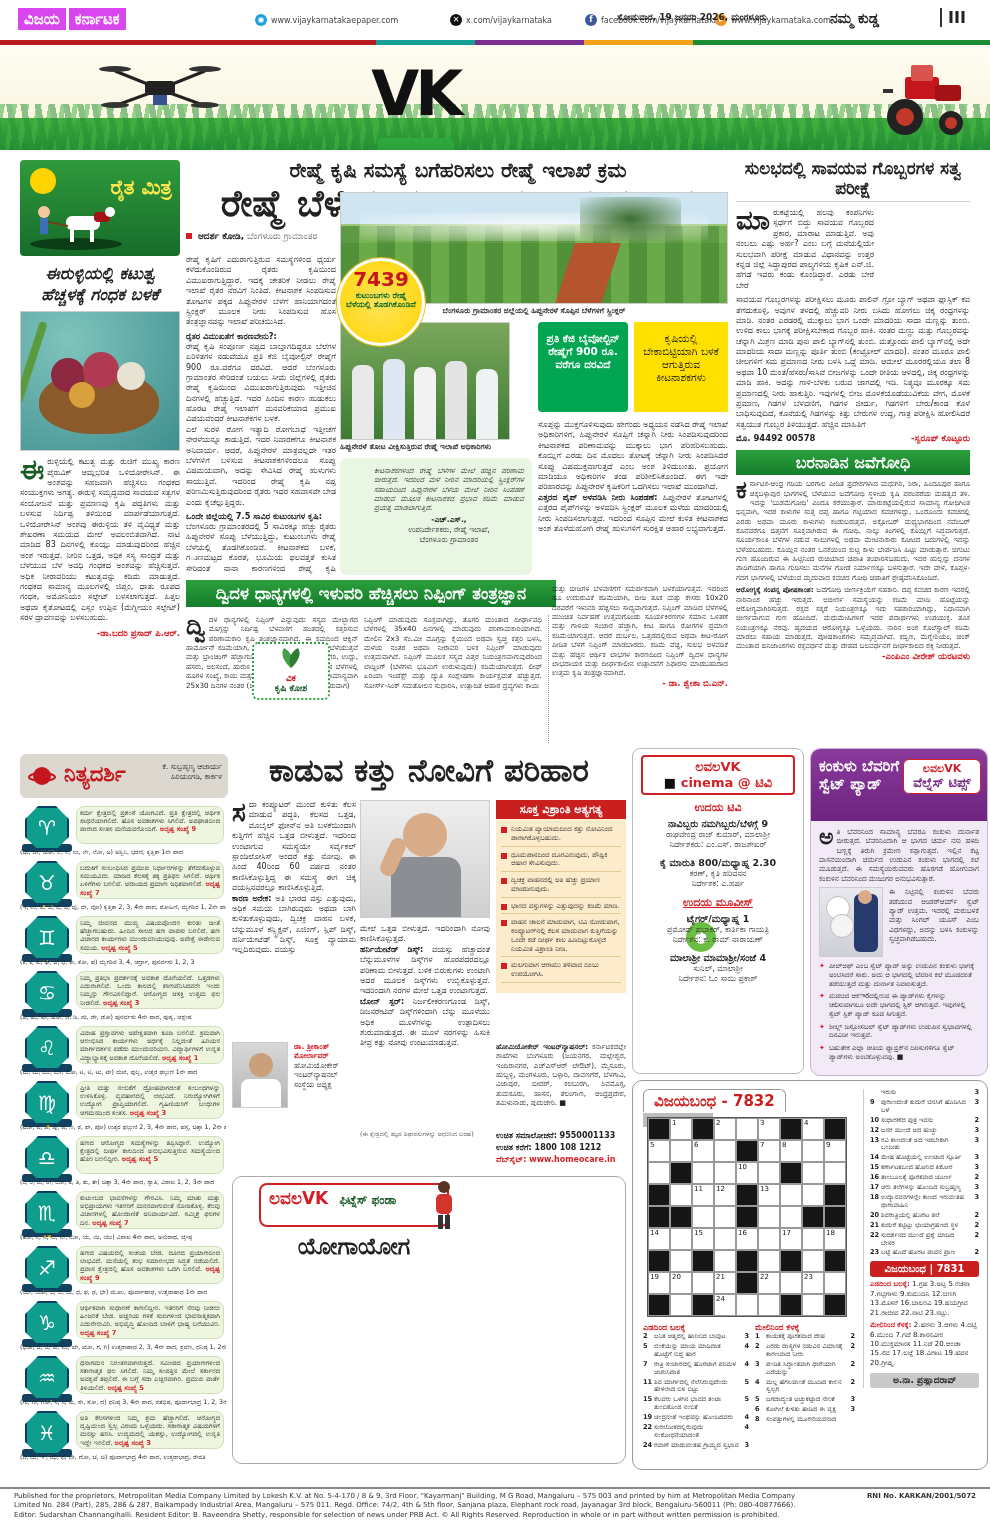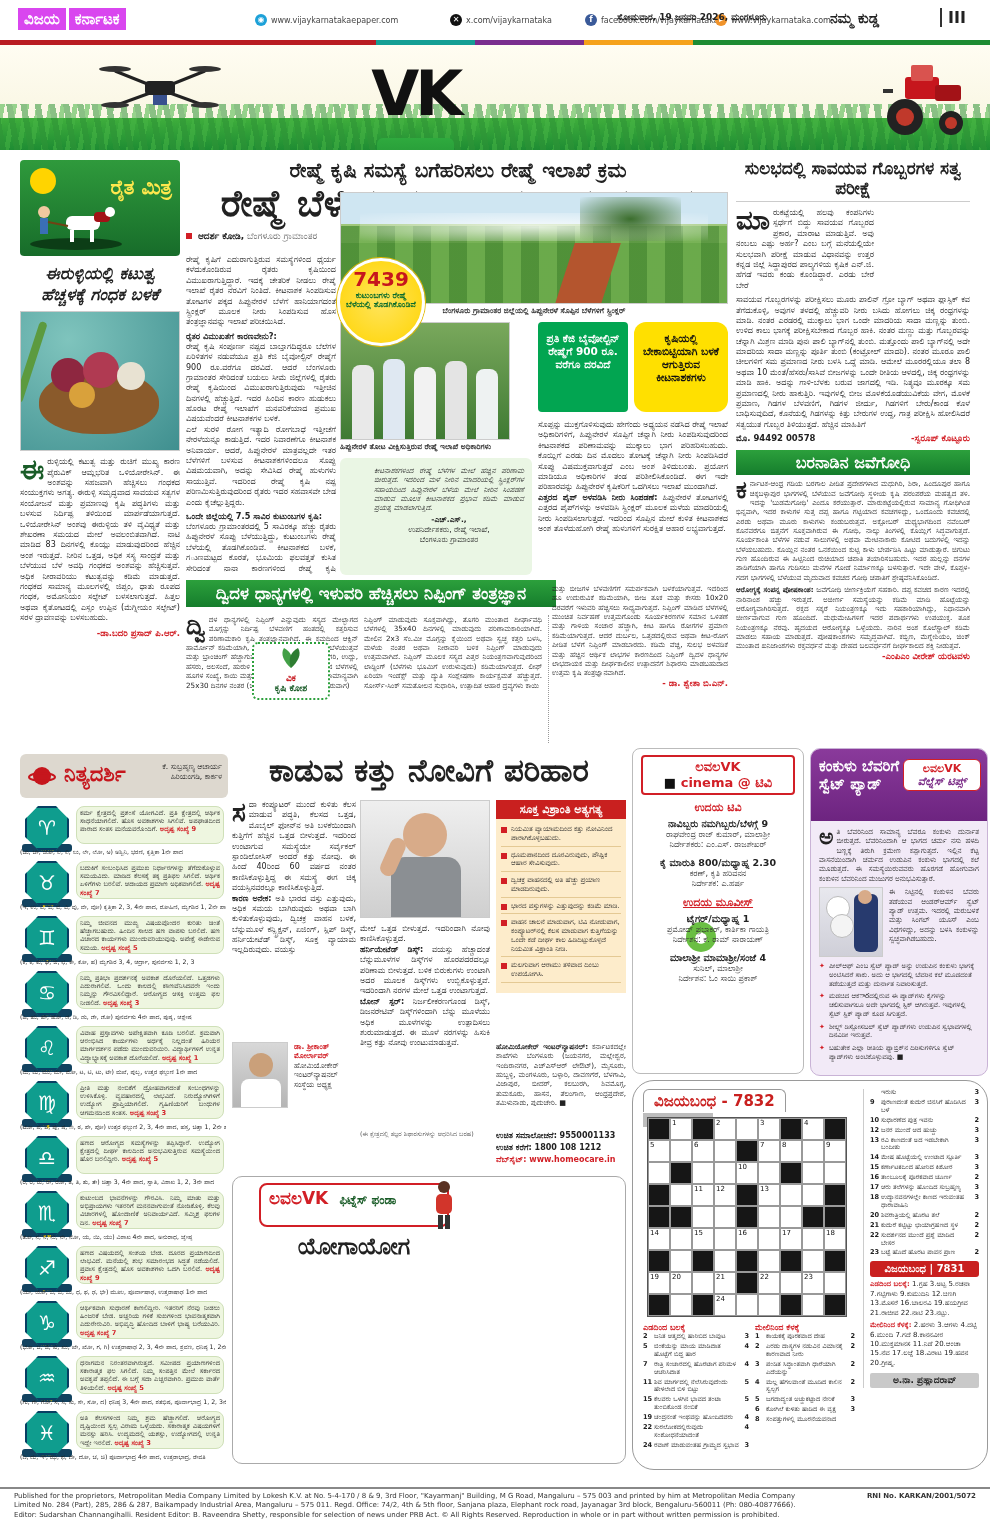--- a/index.html
+++ b/index.html
@@ -28,21 +28,21 @@
   
   .body8{font-size:8px;line-height:1.3;}
   .body7{font-size:7.2px;line-height:1.3;}
   .subh{font-weight:bold;font-size:8.2px;margin-top:3px;}
   .byline{color:#d21f26;font-weight:bold;font-size:8.5px;text-align:right;}
   .dotR{border-right:1px dotted #999;}
   .photo{border:1px solid #ccc;box-sizing:border-box;}
   .cap{font-size:7.5px;font-weight:bold;color:#333;}
   
   .statgreen{background:#02a551;color:#fff;font-weight:bold;text-align:center;border-radius:4px;}
-  .statyellow{background:#ffe000;color:#111;font-weight:bold;text-align:center;border-radius:12px;}
+  .statyellow{background:#ffe000;color:#111;font-weight:normal;text-align:center;border-radius:0;}
   .circle7439{background:radial-gradient(#ffe45c,#ffd400);border:3px solid #fff;border-radius:50%;
       box-shadow:0 0 0 1px #e0b800;text-align:center;color:#0a6b2d;font-weight:bold;}
   
   .quote{background:#eaf6e4;border-radius:6px;}
   .bulb{width:30px;height:30px;border-radius:50%;background:#6abf43;color:#fff;text-align:center;line-height:30px;font-size:15px;}
   
   .greenbar{background:linear-gradient(#2ca03c,#157d2c);color:#fff;font-weight:bold;text-align:center;}
   
   .horo-head{background:#ddd8cf;border-radius:6px;}
   .horo-item{position:relative;height:55px;}
@@ -533,21 +533,21 @@
 </div>
 
 <div class="abs sweatcard" style="left:810px;top:748px;width:176px;height:326px;">
   <div class="sweathead" style="position:relative;height:72px;padding:8px;box-sizing:border-box;">
     <div style="font-weight:bold;font-size:15px;line-height:1.2;width:86px;">
       <div>ಕಂಕುಳು ಬೆವರಿಗೆ</div>
       <div>ಸ್ವೆಟ್ ಪ್ಯಾಡ್</div>
     </div>
     <div style="position:absolute;right:6px;top:10px;width:76px;background:#fff;border:1.5px solid #d21f26;border-radius:6px;text-align:center;padding:2px 0;">
       <div style="font-weight:900;font-size:11px;color:#d21f26;">ಲವಲVK</div>
-      <div style="font-weight:bold;font-size:11px;color:#7a2a86;font-style:italic;">ವೆಲ್ನೆಸ್ ಟಿಪ್ಸ್</div>
+      <div style="font-weight:bold;font-size:13px;color:#7a2a86;">ವೆಲ್ನೆಸ್ ಟಿಪ್ಸ್</div>
     </div>
   </div>
   <div style="padding:6px 8px;">
     <div class="body7 jt"><span style="float:left;font-size:22px;font-weight:bold;line-height:20px;margin-right:3px;">ಅ</span><span>ತಿ ಬೆವರಿನಿಂದ ಸಾಮಾನ್ಯ ಬೆವರೂ ಕಂಕುಳು ದುರ್ನಾತ ಬೀರುತ್ತದೆ. ಬೆವರಿನಿಂದಾಗಿ ಆ ಭಾಗದ ಚರ್ಮ ನಸು ಹಳದಿ ಬಣ್ಣಕ್ಕೆ ತಿರುಗಿ ಕ್ರಮೇಣ ಕಪ್ಪಾಗುತ್ತದೆ. ಇಲ್ಲಿನ ಕೆಟ್ಟ ವಾಸನೆಯಿಂದಾಗಿ ಚರ್ಮದ ಉಡುಪಿನ ಕಂಕುಳು ಭಾಗದಲ್ಲಿ ಕಲೆ ಮೂಡುತ್ತದೆ. ಈ ಸಮಸ್ಯೆಯಿರುವವರು ಹೊರಗಡೆ ಹೋಗುವಾಗ ಕಂಕುಳಿನ ಬೆವರಿನಿಂದ ಮುಜುಗರ ಅನುಭವಿಸುತ್ತಾರೆ.</span></div>
     <div style="display:flex;gap:6px;margin-top:4px;">
       <div class="photo" style="width:64px;height:70px;flex:none;background:linear-gradient(#e8e8ee,#cfcfd8);position:relative;overflow:hidden;">
         <div style="position:absolute;left:6px;top:8px;width:22px;height:22px;border-radius:50%;background:#fff;border:1px solid #bbb;"></div>
         <div style="position:absolute;left:10px;top:26px;width:22px;height:22px;border-radius:50%;background:#f4f4f4;border:1px solid #bbb;"></div>
         <div style="position:absolute;left:34px;top:6px;width:24px;height:58px;background:#273a6e;border-radius:6px;"></div>
         <div style="position:absolute;left:38px;top:2px;width:14px;height:14px;border-radius:50%;background:#d8ab89;"></div>
@@ -572,21 +572,21 @@
         </div>
 
         <div class="bullet-row">
           <span class="diamond">✦</span>
           <span>ಬಹುತೇಕ ಎಲ್ಲಾ ರೀತಿಯ ಫ್ಯಾಬ್ರಿಕ್‌ನ ದಿರಿಸುಗಳಿಗೂ ಸ್ವೆಟ್ ಪ್ಯಾಡ್‌ಗಳು ಅಂಟಿಕೊಳ್ಳುವವು. ■</span>
         </div>
       </div>
   </div>
 </div>
 
-<div class="abs cwcard" style="left:632px;top:1080px;width:354px;height:388px;border-radius:22px;">
+<div class="abs cwcard" style="left:632px;top:1080px;width:354px;height:388px;">
   <div style="position:absolute;left:10px;top:8px;width:200px;">
     <span style="background:#fff;border:1.5px solid #999;border-radius:6px 6px 0 0;border-bottom:none;display:inline-block;padding:2px 10px;font-weight:bold;font-size:15px;color:#c9201f;">ವಿಜಯಬಂಧ - 7832</span>
     <span style="display:inline-block;width:70px;height:14px;background:#bdbdbd;"></span>
   </div>
   <div class="cw-grid" style="position:absolute;left:14px;top:36px;">
       <div class="cw-cell black"></div>
       <div class="cw-cell">
         <span class="cw-num">1</span>
       </div>
       <div class="cw-cell black"></div>

